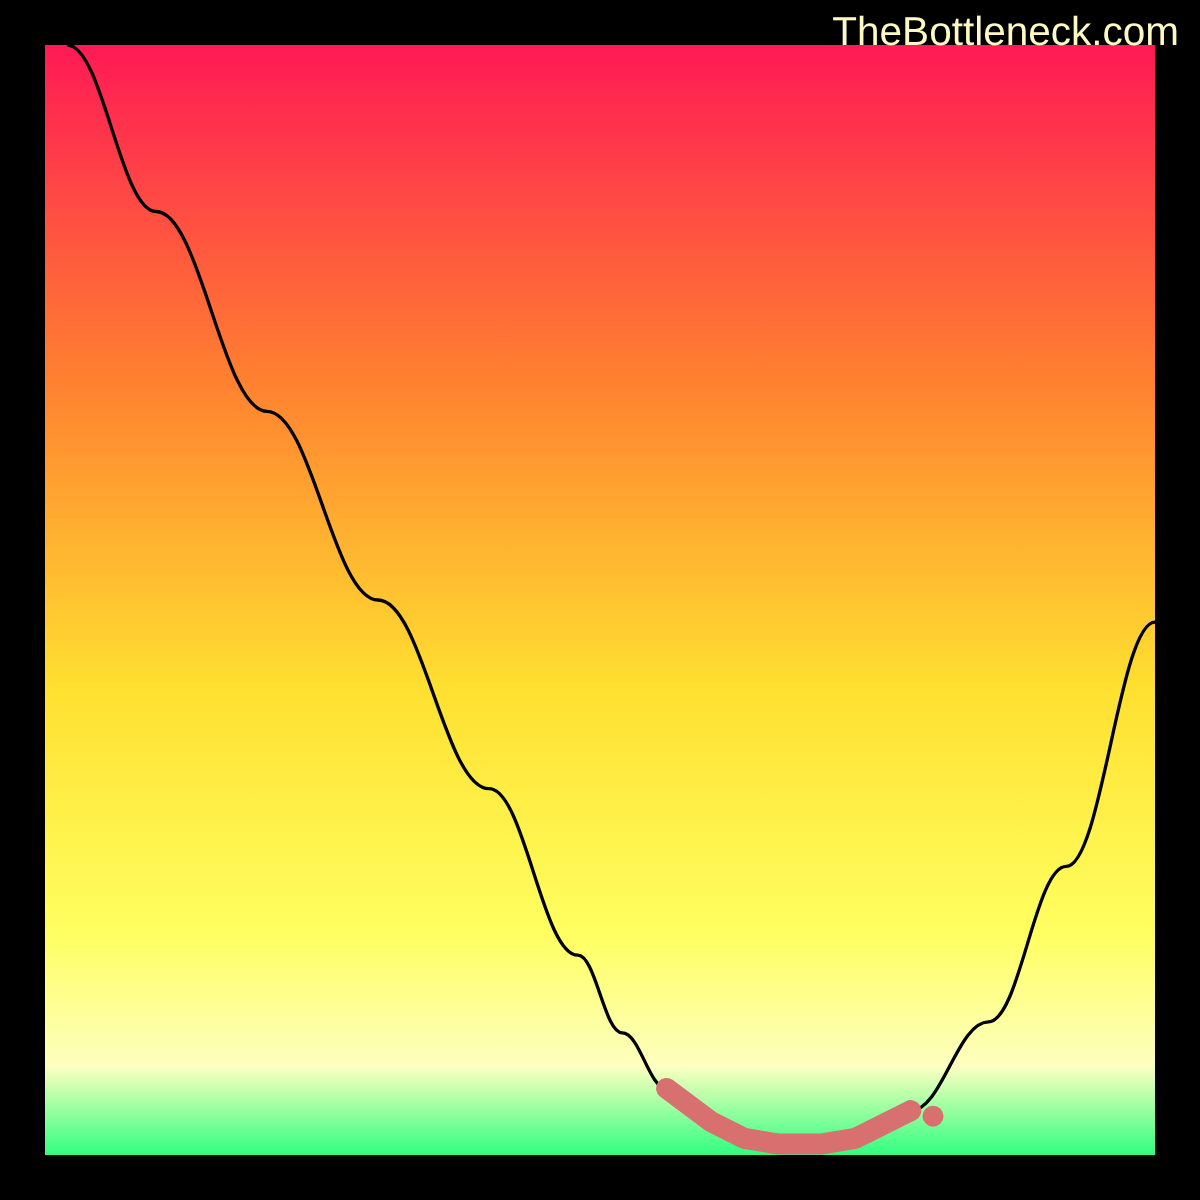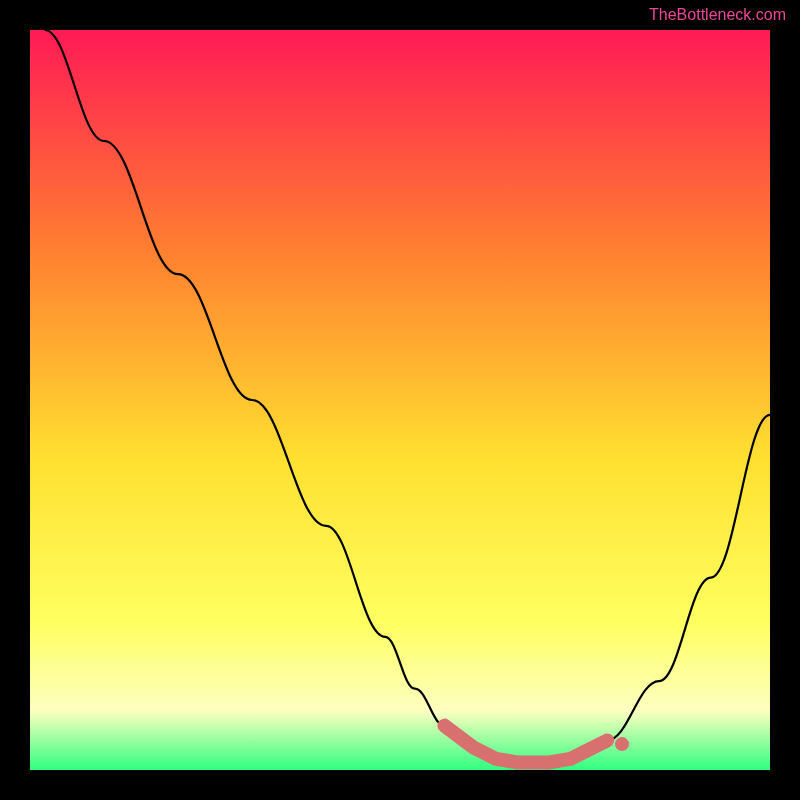--- a/index.html
+++ b/index.html
@@ -9,22 +9,22 @@
     height: 800px;
     background: #000;
     position: relative;
     overflow: hidden;
     font-family: Arial, Helvetica, sans-serif;
   }
   .watermark {
     position: absolute;
     top: 6px;
     right: 14px;
-    color: #ec4899;
-    font-size: 16px;
+    color: #fef9c3;
+    font-size: 27px;
     font-weight: 500;
     z-index: 10;
   }
   .plot-area {
     position: absolute;
     left: 30px;
     top: 30px;
     width: 740px;
     height: 740px;
     overflow: hidden;

